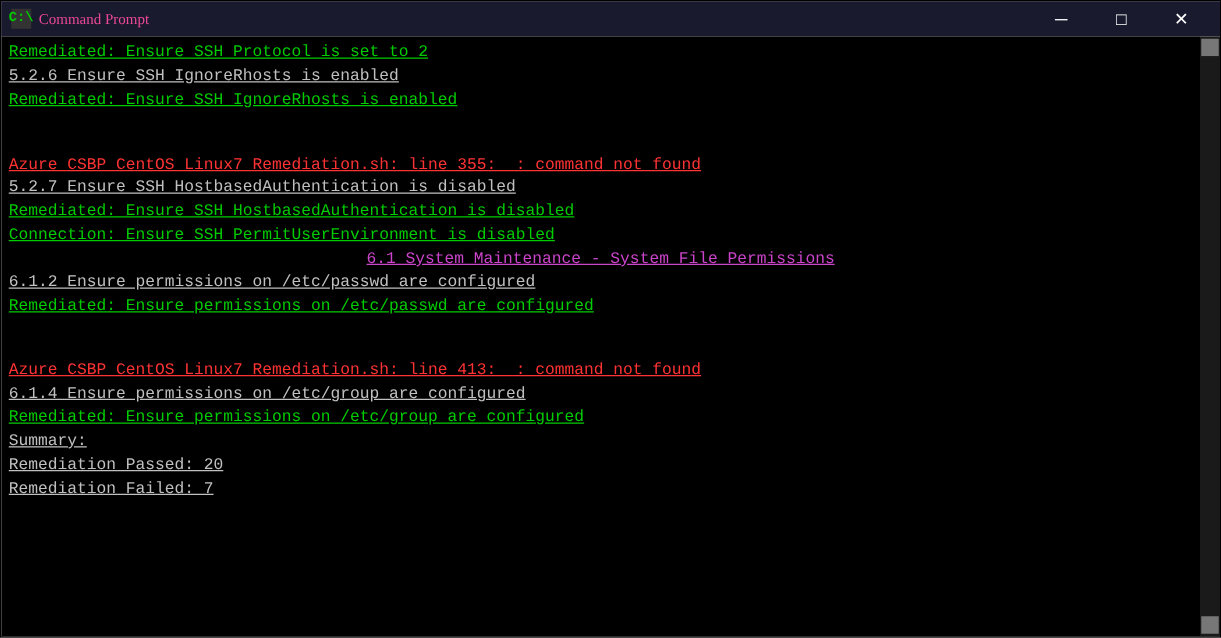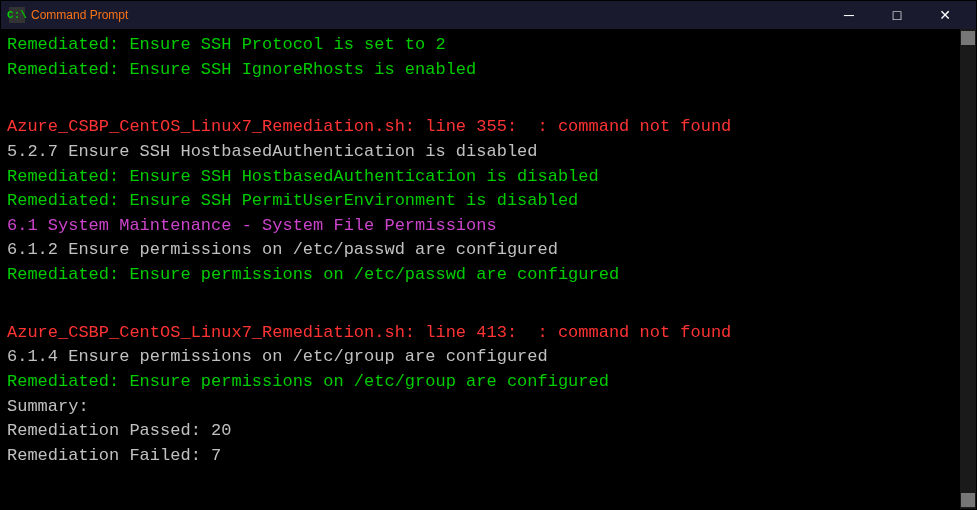--- a/index.html
+++ b/index.html
@@ -36,23 +36,23 @@
       height: 16px;
       background: #333;
       display: flex;
       align-items: center;
       justify-content: center;
       font-size: 10px;
       color: #fff;
     }
 
     .title-bar-text {
-      color: #f97316;
+      color: #ec4899;
       font-size: 12px;
-      font-family: Liberation Sans, sans-serif;
+      font-family: Liberation Serif, serif;
       flex: 1;
     }
 
     .title-bar-buttons {
       display: flex;
       gap: 2px;
     }
 
     .title-btn {
       width: 46px;
@@ -73,27 +73,28 @@
       flex: 1;
       padding: 4px 6px;
       overflow: hidden;
       display: flex;
       flex-direction: column;
     }
 
     .line {
       line-height: 1.45;
       white-space: pre;
-      font-size: 17px;
+      font-size: 13px;
+      text-decoration: underline;
     }
 
     .white { color: #c0c0c0; }
     .green { color: #00cc00; }
     .red { color: #ff3333; margin-top: 33px; }
-    .magenta { color: #cc44cc; }
+    .magenta { color: #cc44cc; text-align: center; }
 
     .scrollbar {
       width: 16px;
       background: #1a1a1a;
       display: flex;
       flex-direction: column;
       align-items: center;
     }
   </style>
 </head>
@@ -108,28 +109,29 @@
     <div class="title-bar-buttons">
       <button class="title-btn">─</button>
       <button class="title-btn">□</button>
       <button class="title-btn close">✕</button>
     </div>
   </div>
   <div style="display:flex; flex:1; overflow:hidden;">
     <div class="terminal" id="terminal-container">
     <div class="line green">Remediated: Ensure SSH Protocol is set to 2</div>
         <div class="line white"></div>
+        <div class="line white">5.2.6 Ensure SSH IgnoreRhosts is enabled</div>
         <div class="line green">Remediated: Ensure SSH IgnoreRhosts is enabled</div>
         <div class="line red">Azure_CSBP_CentOS_Linux7_Remediation.sh: line 355:  : command not found</div>
         <div class="line white"></div>
         <div class="line white">5.2.7 Ensure SSH HostbasedAuthentication is disabled</div>
         <div class="line green">Remediated: Ensure SSH HostbasedAuthentication is disabled</div>
         <div class="line white"></div>
         <div class="line white"></div>
-        <div class="line green">Remediated: Ensure SSH PermitUserEnvironment is disabled</div>
+        <div class="line green">Connection: Ensure SSH PermitUserEnvironment is disabled</div>
         <div class="line white"></div>
         <div class="line magenta">6.1 System Maintenance - System File Permissions</div>
         <div class="line white"></div>
         <div class="line white">6.1.2 Ensure permissions on /etc/passwd are configured</div>
         <div class="line green">Remediated: Ensure permissions on /etc/passwd are configured</div>
         <div class="line red">Azure_CSBP_CentOS_Linux7_Remediation.sh: line 413:  : command not found</div>
         <div class="line white"></div>
         <div class="line white">6.1.4 Ensure permissions on /etc/group are configured</div>
         <div class="line green">Remediated: Ensure permissions on /etc/group are configured</div>
         <div class="line white"></div>

